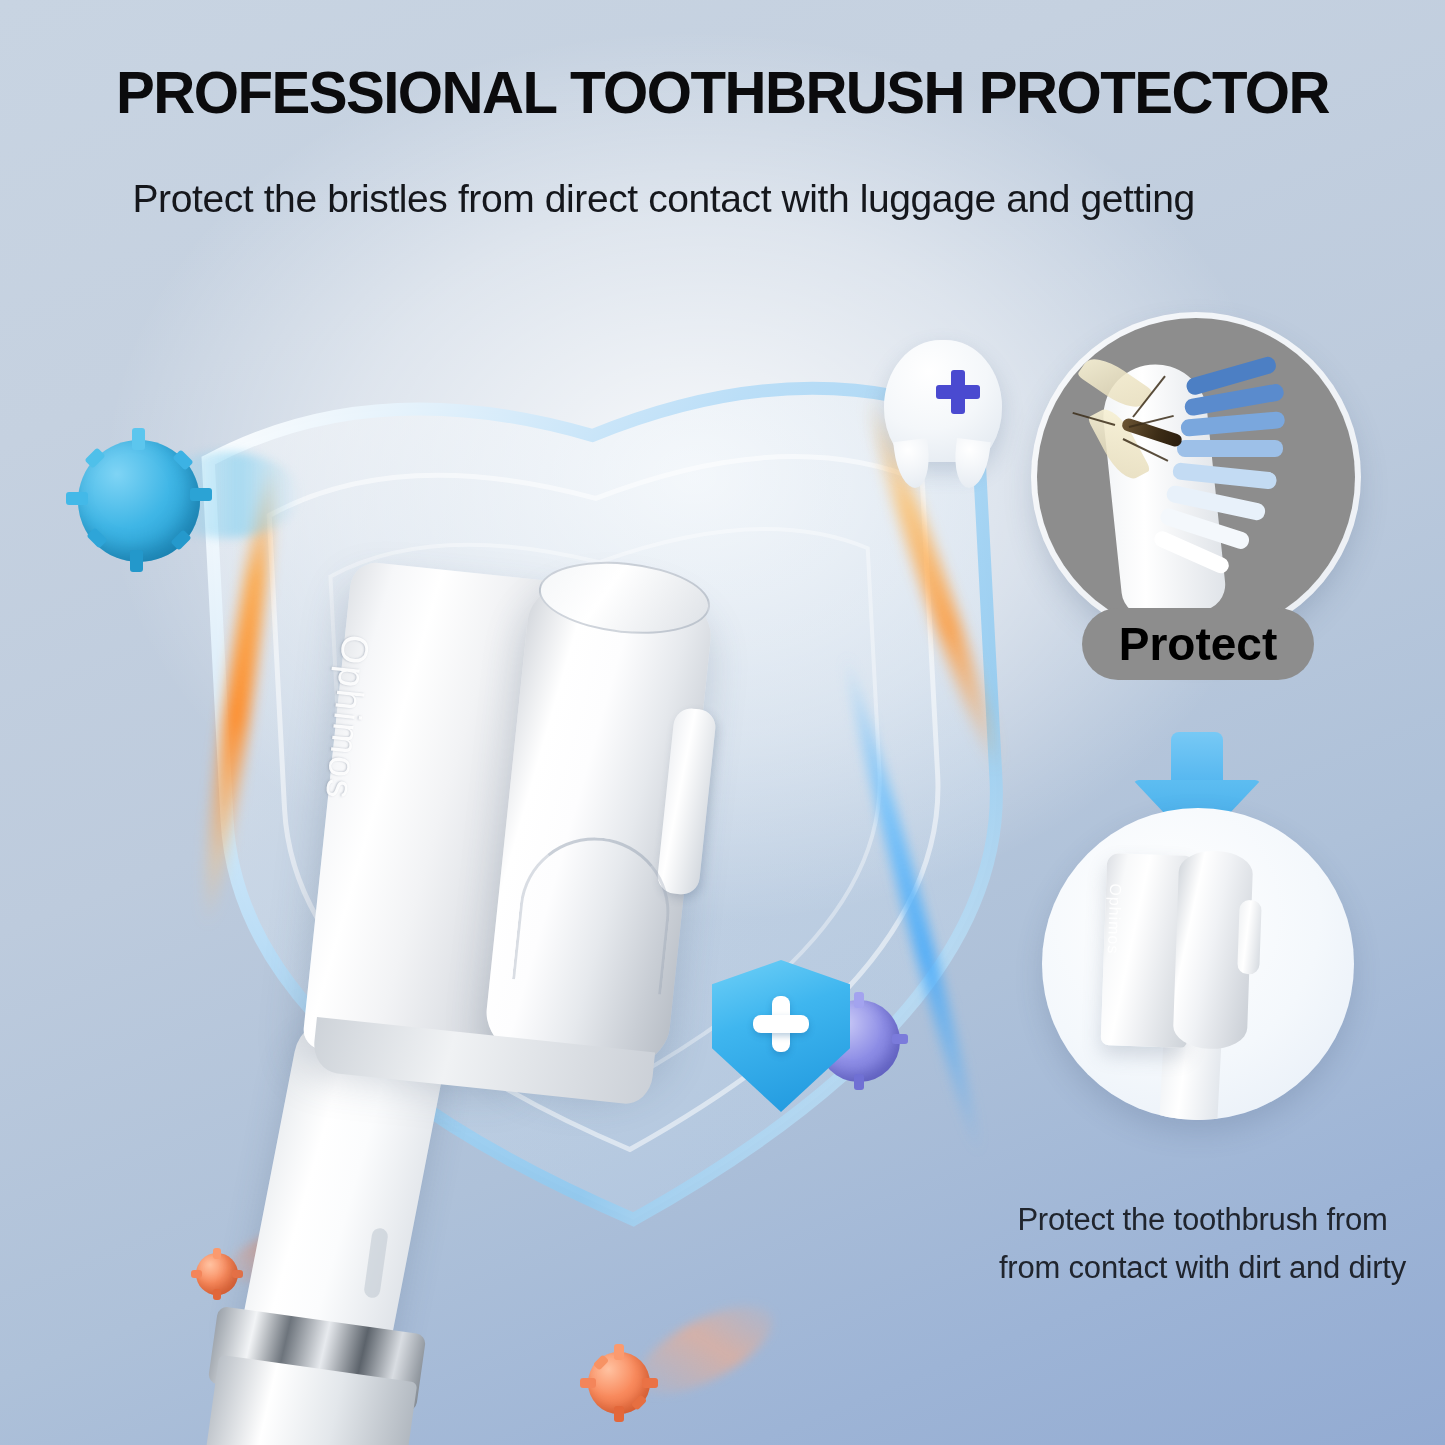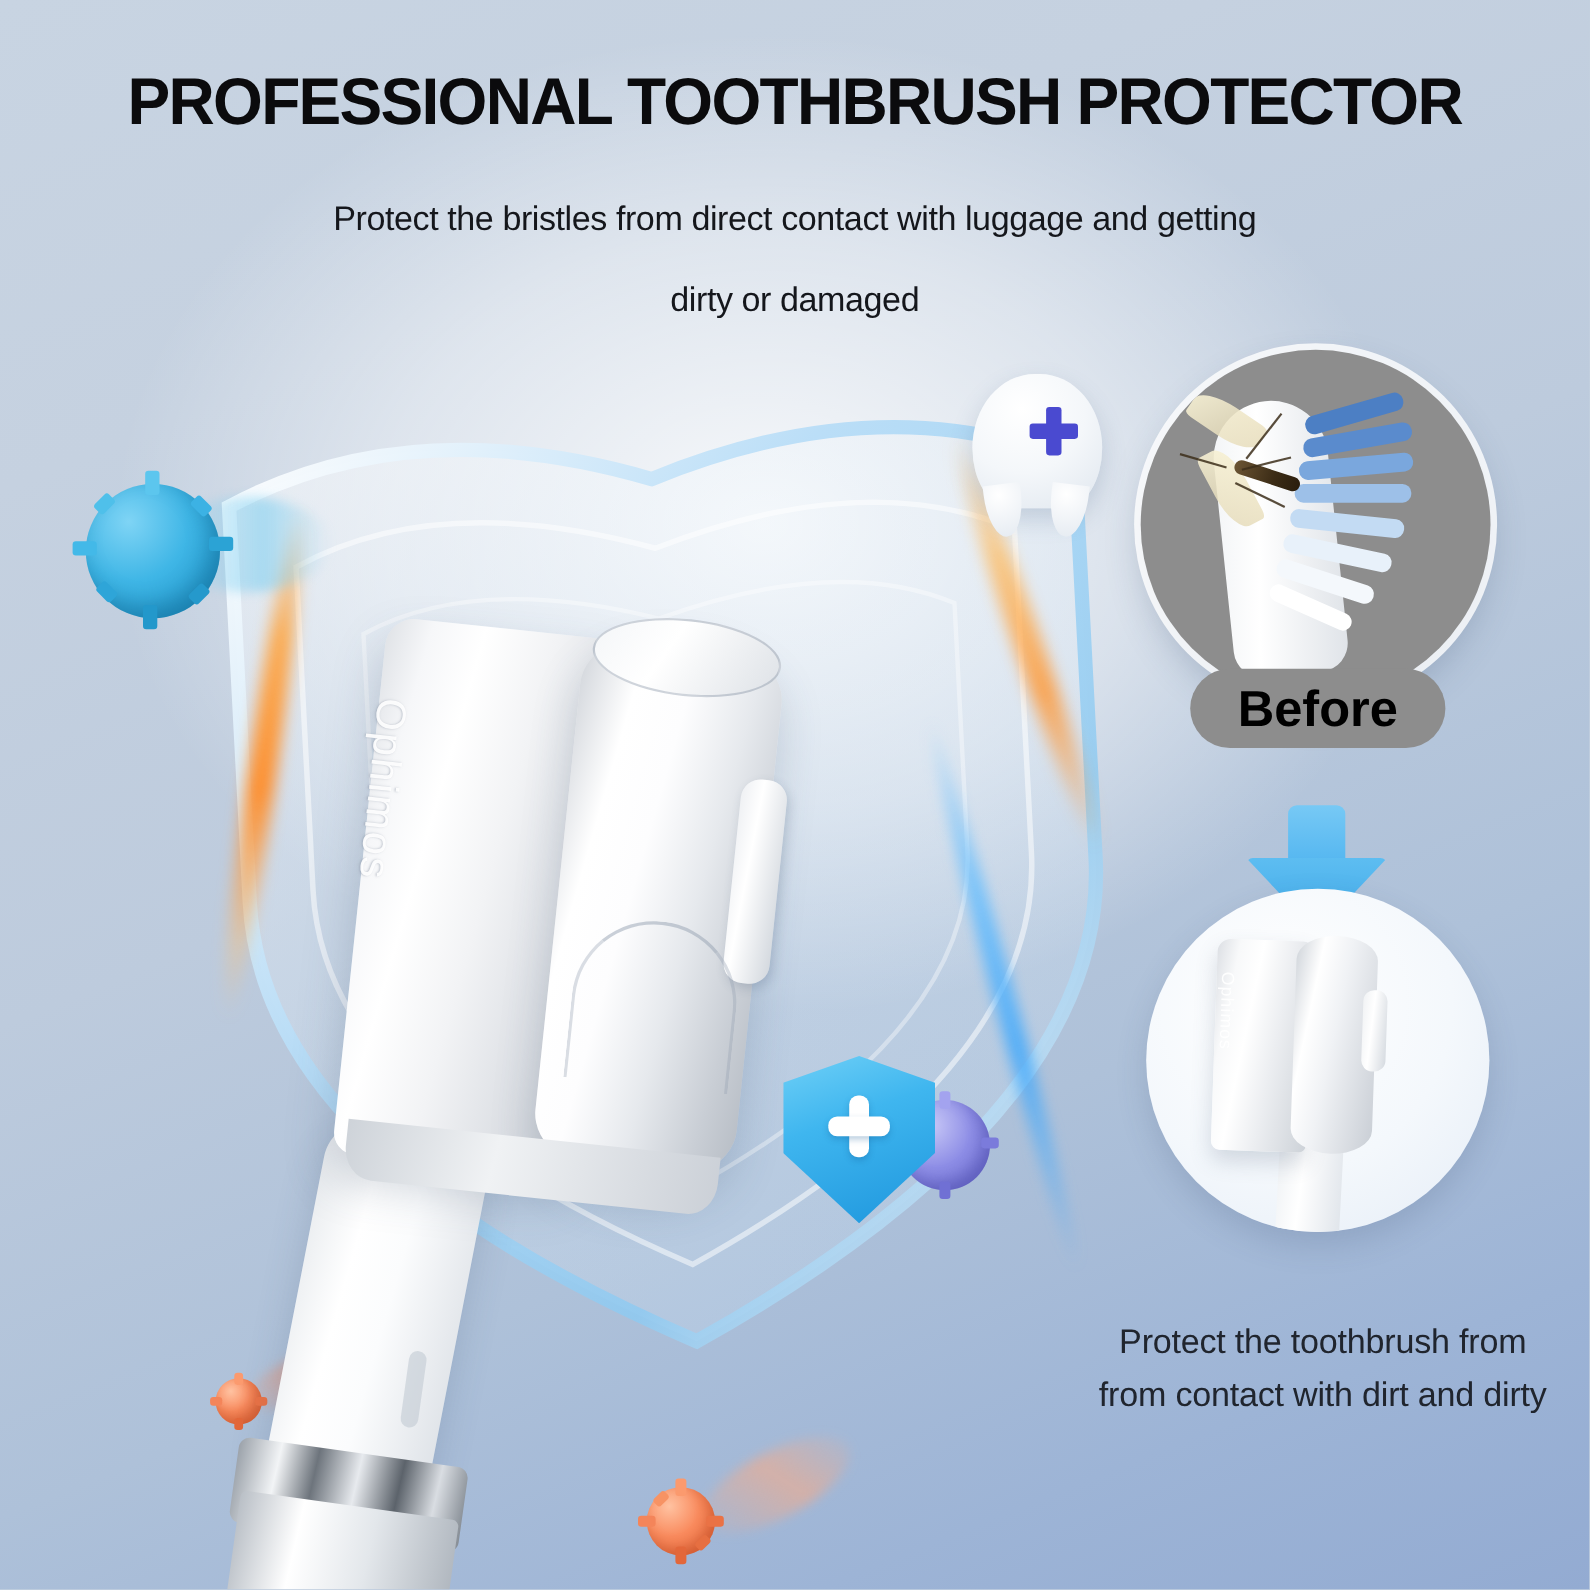--- a/index.html
+++ b/index.html
@@ -33,22 +33,21 @@
     color: #0b0b0d;
     transform: scaleX(0.97);
     white-space: nowrap;
   }
   .subline {
     position: absolute;
     left: 50%;
     transform: translateX(-50%);
     top: 162px;
     width: 1180px;
-    text-align: center;
-    font-size: 31px;
+    font-size: 39px;
     line-height: 74px;
     color: #15171c;
     letter-spacing: -0.4px;
   }
 
   
   .shield-wrap {
     position: absolute;
     left: 196px;
     top: 330px;
@@ -475,21 +474,20 @@
   }
 </style>
 </head>
 <body>
 
 <div id="stage">
 
   <div class="headline">PROFESSIONAL TOOTHBRUSH PROTECTOR</div>
   <div class="subline">
     <div>Protect the bristles from direct contact with luggage and getting</div>
-    <div>dirty or damaged</div>
   </div>
 
   <div class="shield-wrap">
     <svg class="shield-layer" viewBox="0 0 830 920">
       <defs>
         <linearGradient id="glassFill" x1="0" y1="0" x2="0.6" y2="1">
           <stop offset="0%" stop-color="#ffffff" stop-opacity="0.50"></stop>
           <stop offset="40%" stop-color="#e9f3fb" stop-opacity="0.30"></stop>
           <stop offset="100%" stop-color="#cfe4f6" stop-opacity="0.22"></stop>
         </linearGradient>
@@ -594,21 +592,21 @@
       <div class="mq-wing w1"></div>
       <div class="mq-wing w2"></div>
       <div class="mq-body"></div>
       <div class="mq-leg" style="left:72px; top:62px; width:52px; transform:rotate(-52deg);"></div>
       <div class="mq-leg" style="left:68px; top:72px; width:46px; transform:rotate(-14deg);"></div>
       <div class="mq-leg" style="left:62px; top:84px; width:50px; transform:rotate(26deg);"></div>
       <div class="mq-leg" style="left:54px; top:70px; width:44px; transform:rotate(196deg);"></div>
     </div>
   </div>
   <div class="pill pill-before">
-    <span>Before</span>
+    <span>Protect</span>
   </div>
 
   <div class="arrow-down">
     <div class="arrow-stem"></div>
     <div class="arrow-head"></div>
   </div>
 
   <div class="after-circle">
     <div class="ac-brush"></div>
     <div class="ac-prod">

